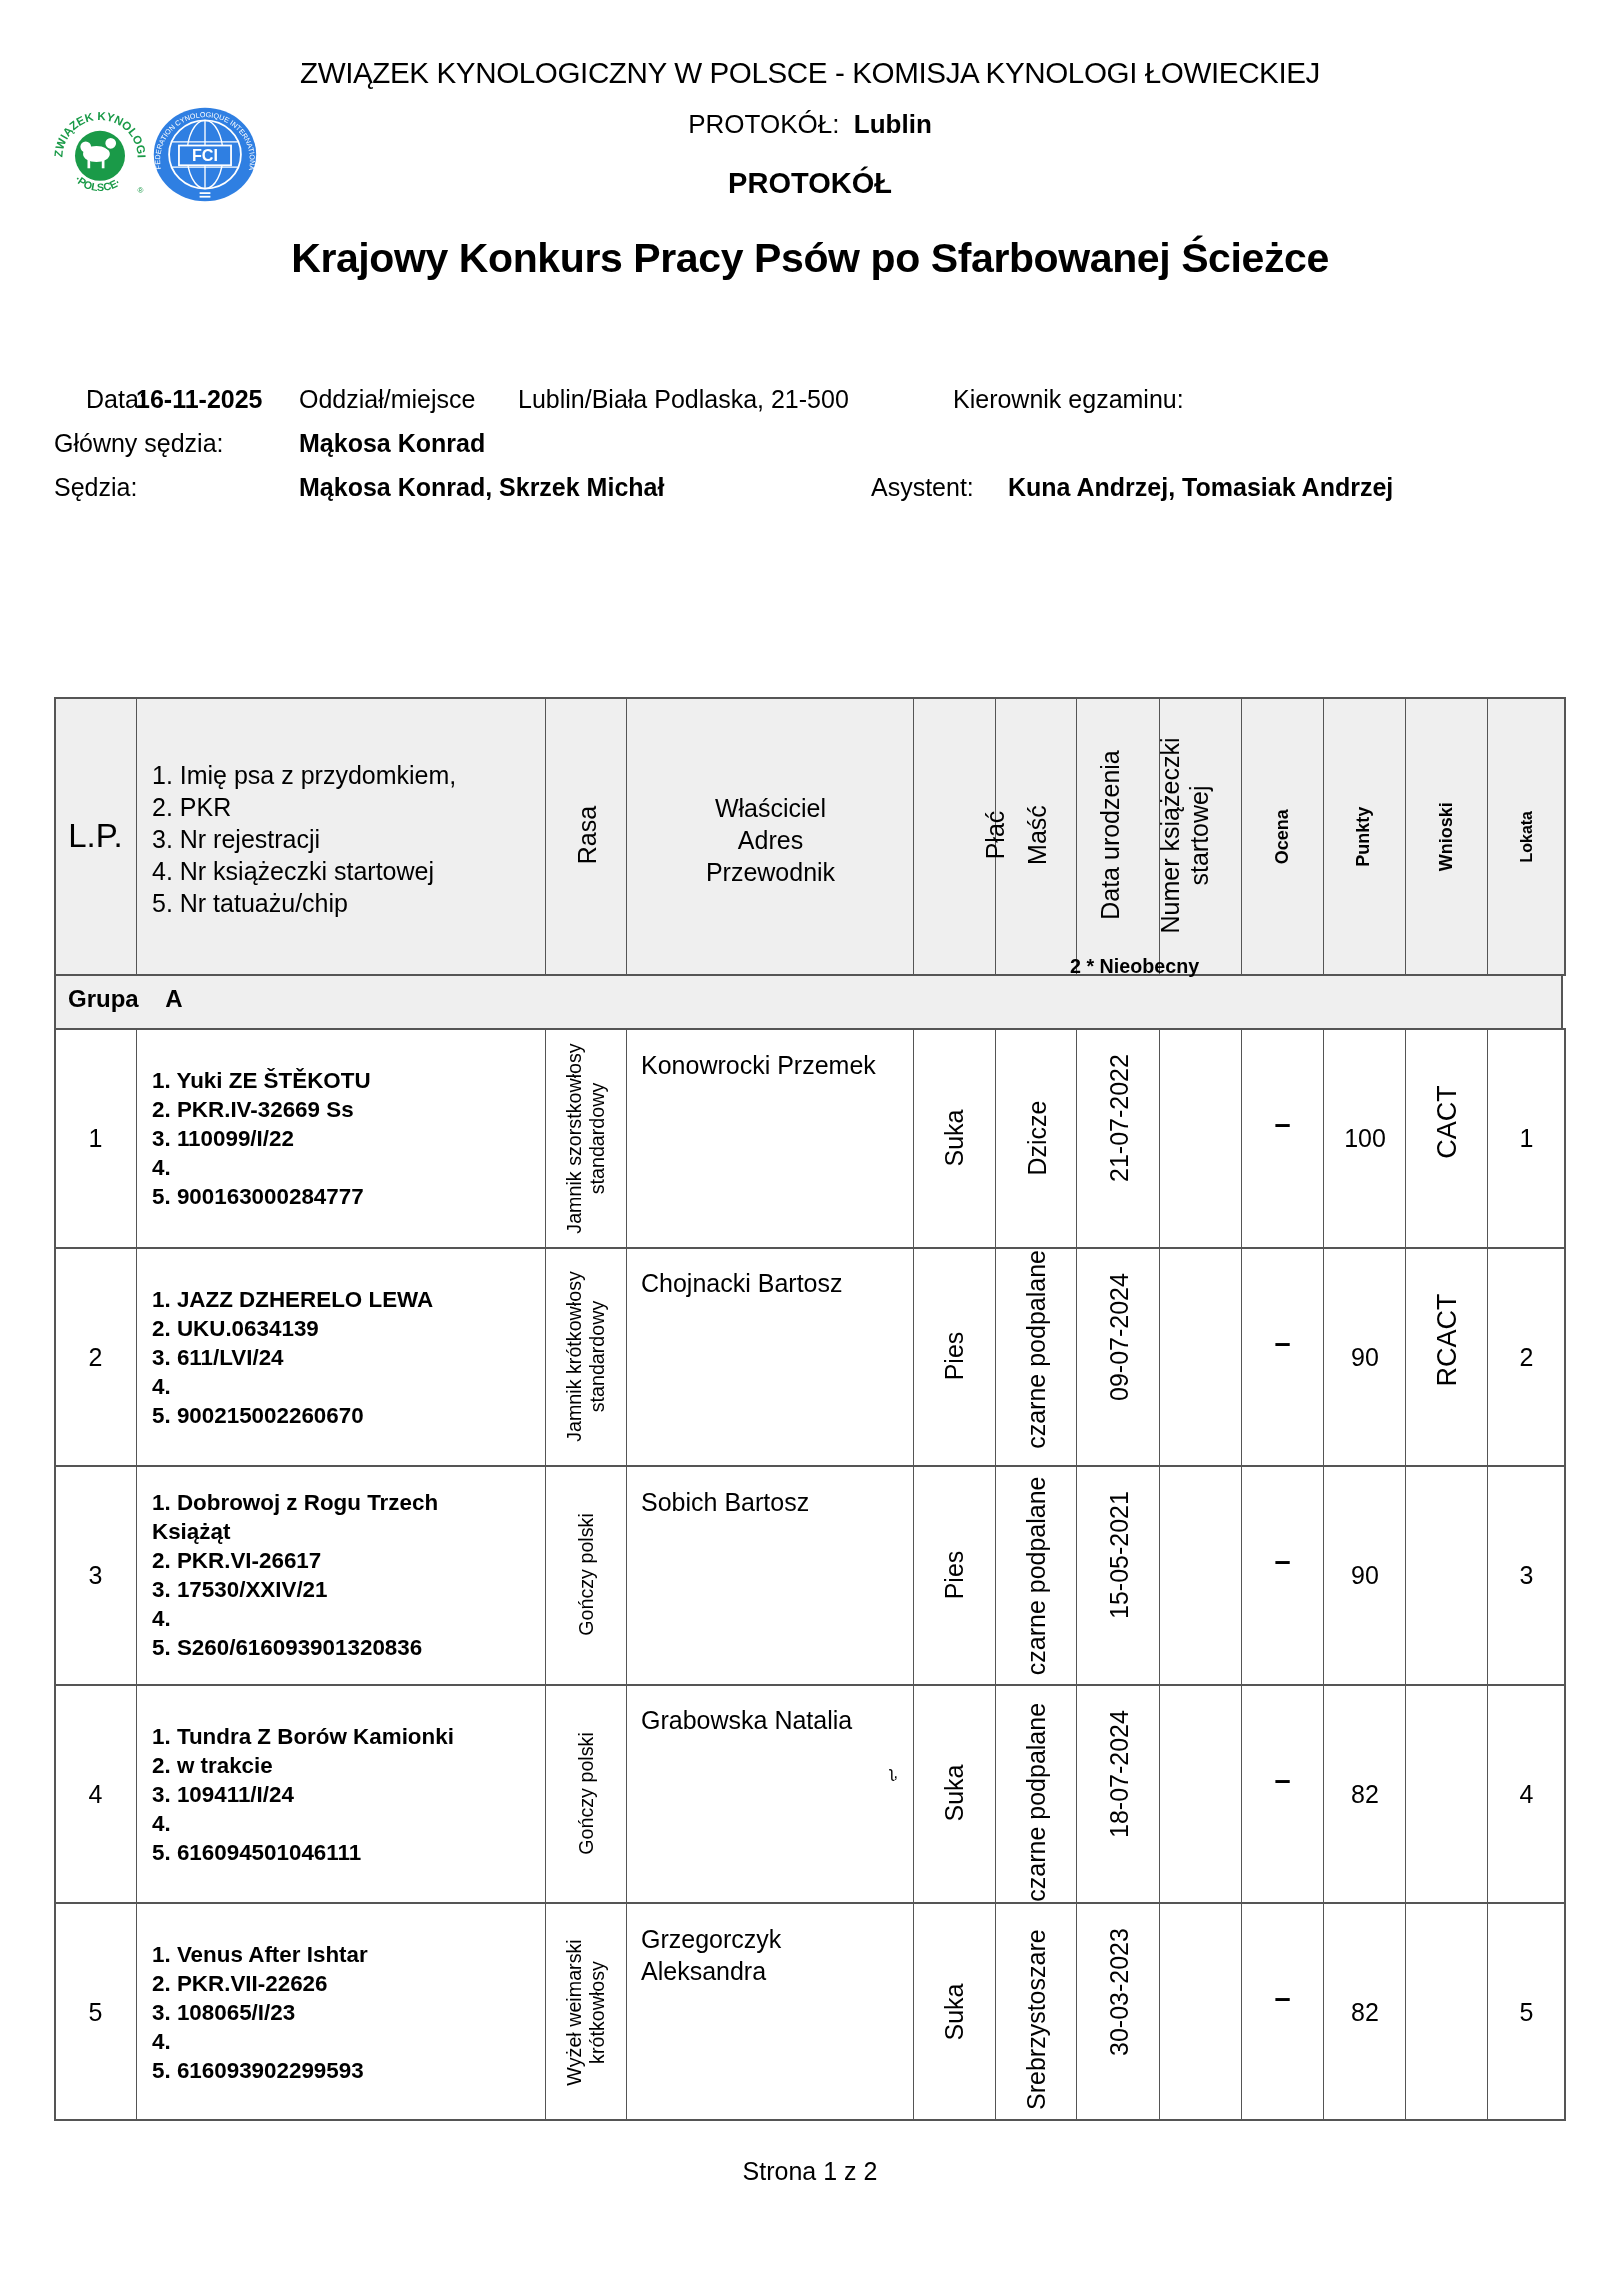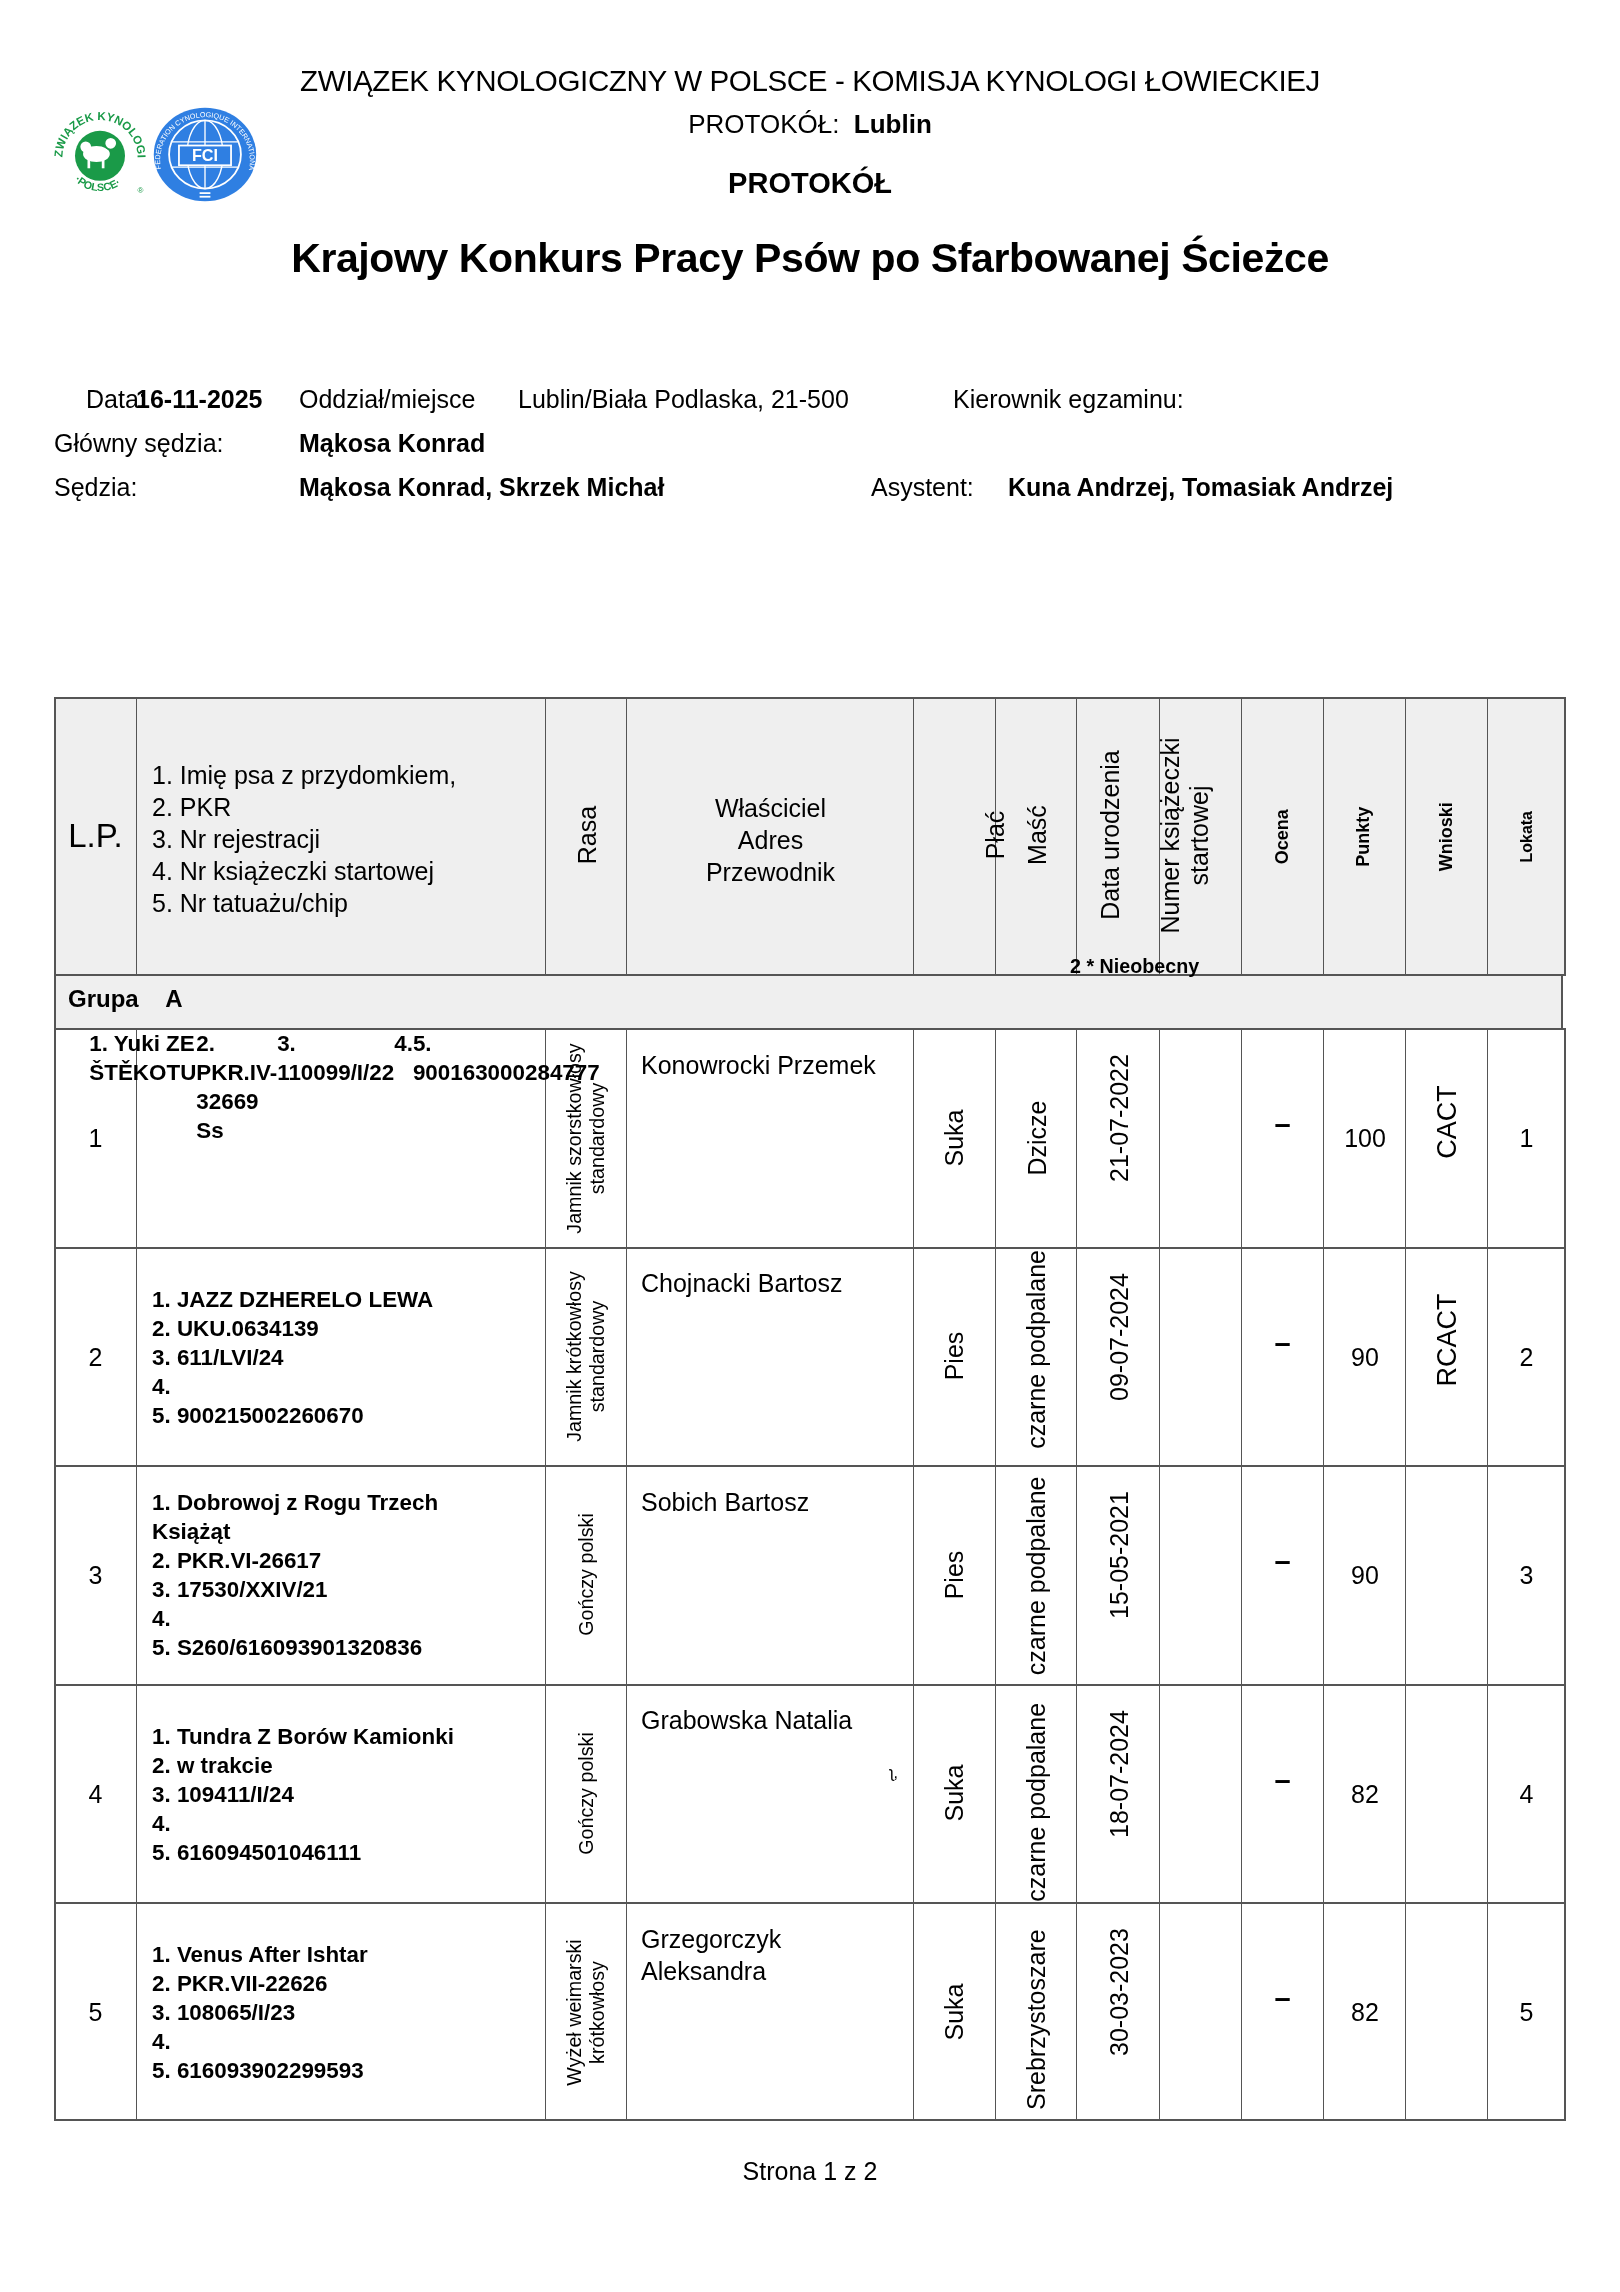--- a/index.html
+++ b/index.html
@@ -1,19 +1,19 @@
 <!DOCTYPE html>
 <html style="font-size:14.3px"><head>
 <meta charset="utf-8">
 <style>
   html, body { margin:0; padding:0; background:#ffffff; }
   body { width:1620px; height:2293px; position:relative; overflow:hidden;
          font-family:"Liberation Sans", sans-serif; color:#000; }
   .abs { position:absolute; }
-  .hdr1 { left:0; width:1620px; top:56px; text-align:center; font-size:29.6px; letter-spacing:-0.4px;margin-top:8px; }
+  .hdr1 { left:0; width:1620px; top:56px; text-align:center; font-size:29.6px; letter-spacing:-0.4px; }
   .hdr2 { left:0; width:1620px; top:109px; text-align:center; font-size:26px; }
   .hdr2 b { font-weight:bold; }
   .hdr3 { left:0; width:1620px; top:167px; text-align:center; font-size:29px; font-weight:bold; }
   .title { left:0; width:1620px; top:235px; text-align:center; font-size:41px; font-weight:bold; letter-spacing:-0.4px; }
   .meta { font-size:25px; white-space:nowrap; }
 
   .grid-line { position:absolute; background:#555; }
   .cell { position:absolute; box-sizing:border-box; }
   .hdrbg { position:absolute; background:#efefef; }
 
@@ -154,21 +154,21 @@
   <div class="vtext" style="left:1437px;top:826px;width:179px;height:21.5px;font-size:16px;font-weight:bold;line-height:21.5px;">Lokata</div>
 
   <div class="cell" style="left:68px;top:985px;font-size:24px;font-weight:bold;white-space:nowrap;">
     <span>Grupa</span>&nbsp;&nbsp;&nbsp;&nbsp;<span>A</span>
   </div>
   <div class="cell" style="left:1070px;top:955px;font-size:19.7px;font-weight:bold;white-space:nowrap;">2 * Nieobecny</div>
 
   <div id="rows">
       <div>
         <div class="cell cnum" style="left:54px;top:1029px;width:83px;height:218px;display:flex;align-items:center;justify-content:center;">1</div>
-        <div class="cell dogcell" style="left:152px;top:1029px;width:385px;height:218px;display:flex;flex-direction:row;justify-content:center;">
+        <div class="cell dogcell" style="left:152px;top:1029px;width:385px;height:218px;display:flex;flex-direction:column;justify-content:center;">
           <div>1. Yuki ZE ŠTĚKOTU</div>
           <div>2. PKR.IV-32669  Ss</div>
           <div>3. 110099/I/22</div>
           <div>4.</div>
           <div>5. 900163000284777</div>
         </div>
         <div class="vtext" style="left:481px;top:1115px;width:211px;height:47px;font-size:19.7px;line-height:23px;">
           <div>Jamnik szorstkowłosy</div>
           <div>standardowy</div>
         </div>

